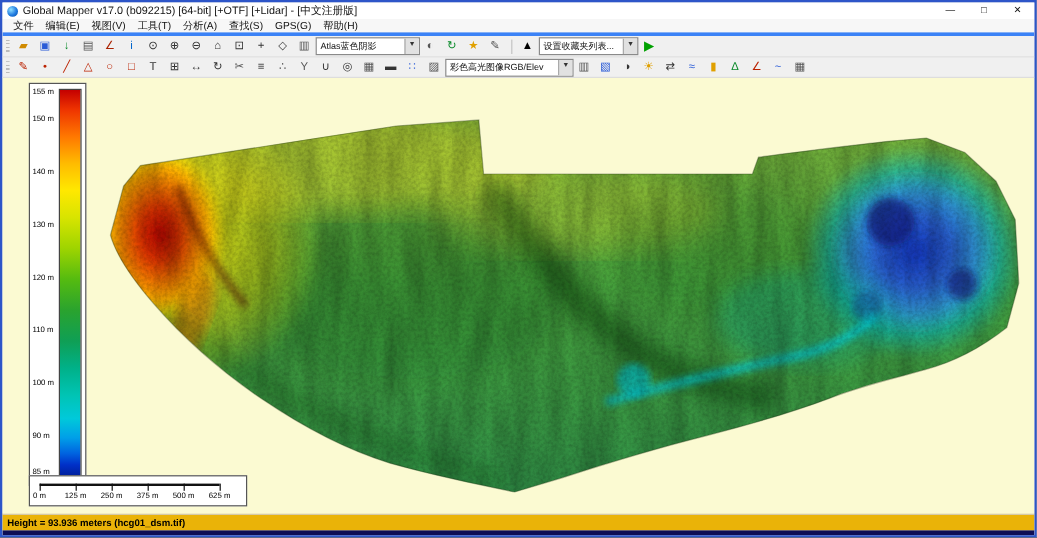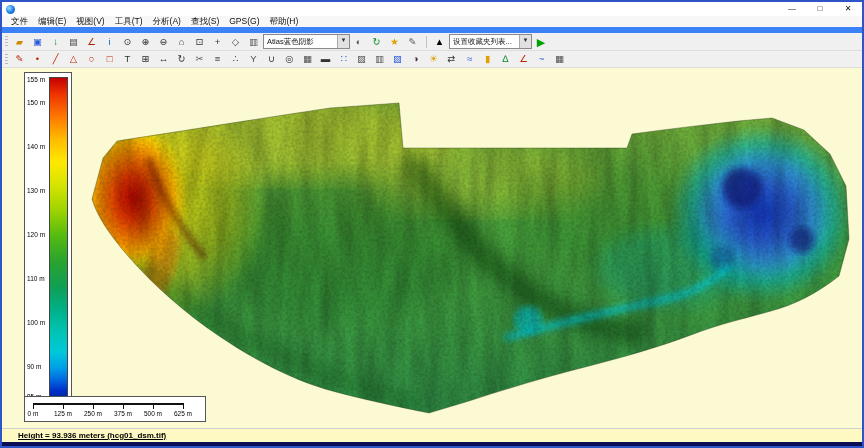--- a/index.html
+++ b/index.html
@@ -7,21 +7,21 @@
        background:#f0f0f0;font-family:"Liberation Sans","DejaVu Sans",sans-serif;overflow:hidden;
        display:flex;flex-direction:column;}
   
   .titlebar{height:14px;background:#ffffff;display:flex;align-items:center;padding-left:4px;flex:0 0 auto;}
   .appicon{width:9px;height:9px;border-radius:50%;
            background:radial-gradient(circle at 35% 35%,#8fe0ff,#1f7ae0 55%,#0a4fa0);margin-right:4px;}
   .title{font-size:9px;color:#111;white-space:nowrap;}
   .wbtns{margin-left:auto;display:flex;height:100%;}
   .wbtn{width:28px;text-align:center;font-size:8px;line-height:14px;color:#111;}
   
-  .menubar{height:11px;background:#f7f7f7;border-bottom:6px solid #3b82f6;display:flex;align-items:center;
+  .menubar{height:11px;background:#f7f7f7;border-bottom:3px solid #3b82f6;display:flex;align-items:center;
            padding-left:4px;flex:0 0 auto;}
   .mitem{font-size:8.5px;color:#111;padding:0 5px;line-height:11px;white-space:nowrap;}
   
   .tbrow{display:flex;align-items:center;background:#f0f0f0;border-bottom:1px solid #dddddd;
          padding-left:2px;flex:0 0 auto;}
   .tb1{height:17px;} .tb2{height:16px;}
   .grip{width:3px;height:11px;margin:0 3px 0 1px;
         background:repeating-linear-gradient(#bbb 0 1px,transparent 1px 3px);}
   .icons{display:flex;align-items:center;}
   .tbtn{display:inline-block;width:17px;height:14px;line-height:14px;text-align:center;font-size:9.5px;
@@ -48,35 +48,36 @@
   .ll{position:absolute;left:2px;font-size:6.5px;color:#000;}
   .l0{top:26px}.l1{top:70px}.l2{top:114px}.l3{top:158px}.l4{top:202px}.l5{top:246px}.l6{top:290px}.l7{top:320px}
   
   .sbar{position:absolute;left:22px;bottom:6px;width:182px;height:26px;background:#ffffff;
         border:1px solid #555;box-sizing:border-box;z-index:5;}
   .rline{position:absolute;left:8px;top:6px;width:150px;border-top:2px solid #111;}
   .tk{position:absolute;top:6px;width:1px;height:6px;background:#111;}
   .sl{position:absolute;top:13px;font-size:6.5px;color:#000;transform:translateX(-50%);white-space:nowrap;}
   .p0{left:8px}.p1{left:38px}.p2{left:68px}.p3{left:98px}.p4{left:128px}.p5{left:158px}
   
-  .status{height:13px;background:#fef9c3;border-top:1px solid #d0d0d0;display:flex;align-items:center;
-          padding:0 16px;flex:0 0 auto;text-decoration:underline;}
+  .status{height:13px;background:#eab308;border-top:1px solid #d0d0d0;display:flex;align-items:center;
+          padding:0 4px;flex:0 0 auto;}
   .sleft{font-size:8px;font-weight:bold;color:#000;white-space:nowrap;}
   .sright{margin-left:auto;display:flex;align-items:center;gap:4px;}
   .seg{font-size:7.5px;font-weight:bold;color:#000;background:#f6f6ec;border:1px solid #bdbdaa;
        padding:0 3px;line-height:10px;white-space:nowrap;}
   .bottomstrip{height:4px;background:#0d0d55;flex:0 0 auto;}
 </style>
 </head>
 <body>
 
 <div class="win">
 
   <div class="titlebar">
     <span class="appicon"></span>
+    <span class="title">Global Mapper v17.0 (b092215) [64-bit] [+OTF] [+Lidar] - [中文注册版]</span>
     <span class="wbtns">
       <span class="wbtn">—</span>
       <span class="wbtn">□</span>
       <span class="wbtn">✕</span>
     </span>
   </div>
 
   <div class="menubar">
     <span class="mitem">文件</span>
     <span class="mitem">编辑(E)</span>
@@ -142,20 +143,24 @@
         <span class="tbtn" style="color: rgb(85, 85, 85);">≡</span>
         <span class="tbtn" style="color: rgb(51, 51, 51);">∴</span>
         <span class="tbtn" style="color: rgb(85, 85, 85);">Y</span>
         <span class="tbtn" style="color: rgb(51, 51, 51);">∪</span>
         <span class="tbtn" style="color: rgb(51, 51, 51);">◎</span>
         <span class="tbtn" style="color: rgb(85, 85, 85);">▦</span>
         <span class="tbtn" style="color: rgb(51, 51, 51);">▬</span>
         <span class="tbtn" style="color: rgb(42, 91, 215);">∷</span>
         <span class="tbtn" style="color: rgb(85, 85, 85);">▨</span>
       </span>
+    <span class="combo c-disp">
+      <span>彩色高光图像RGB/Elev</span>
+      <span class="arrow">▼</span>
+    </span>
     <span class="icons">
         <span class="tbtn" style="color: rgb(85, 85, 85);">▥</span>
         <span class="tbtn" style="color: rgb(42, 91, 215);">▧</span>
         <span class="tbtn" style="color: rgb(51, 51, 51);">◑</span>
         <span class="tbtn" style="color: rgb(224, 160, 0);">☀</span>
         <span class="tbtn" style="color: rgb(51, 51, 51);">⇄</span>
         <span class="tbtn" style="color: rgb(42, 91, 215);">≈</span>
         <span class="tbtn" style="color: rgb(224, 160, 0);">▮</span>
         <span class="tbtn" style="color: rgb(10, 138, 42);">∆</span>
         <span class="tbtn" style="color: rgb(187, 34, 0);">∠</span>

